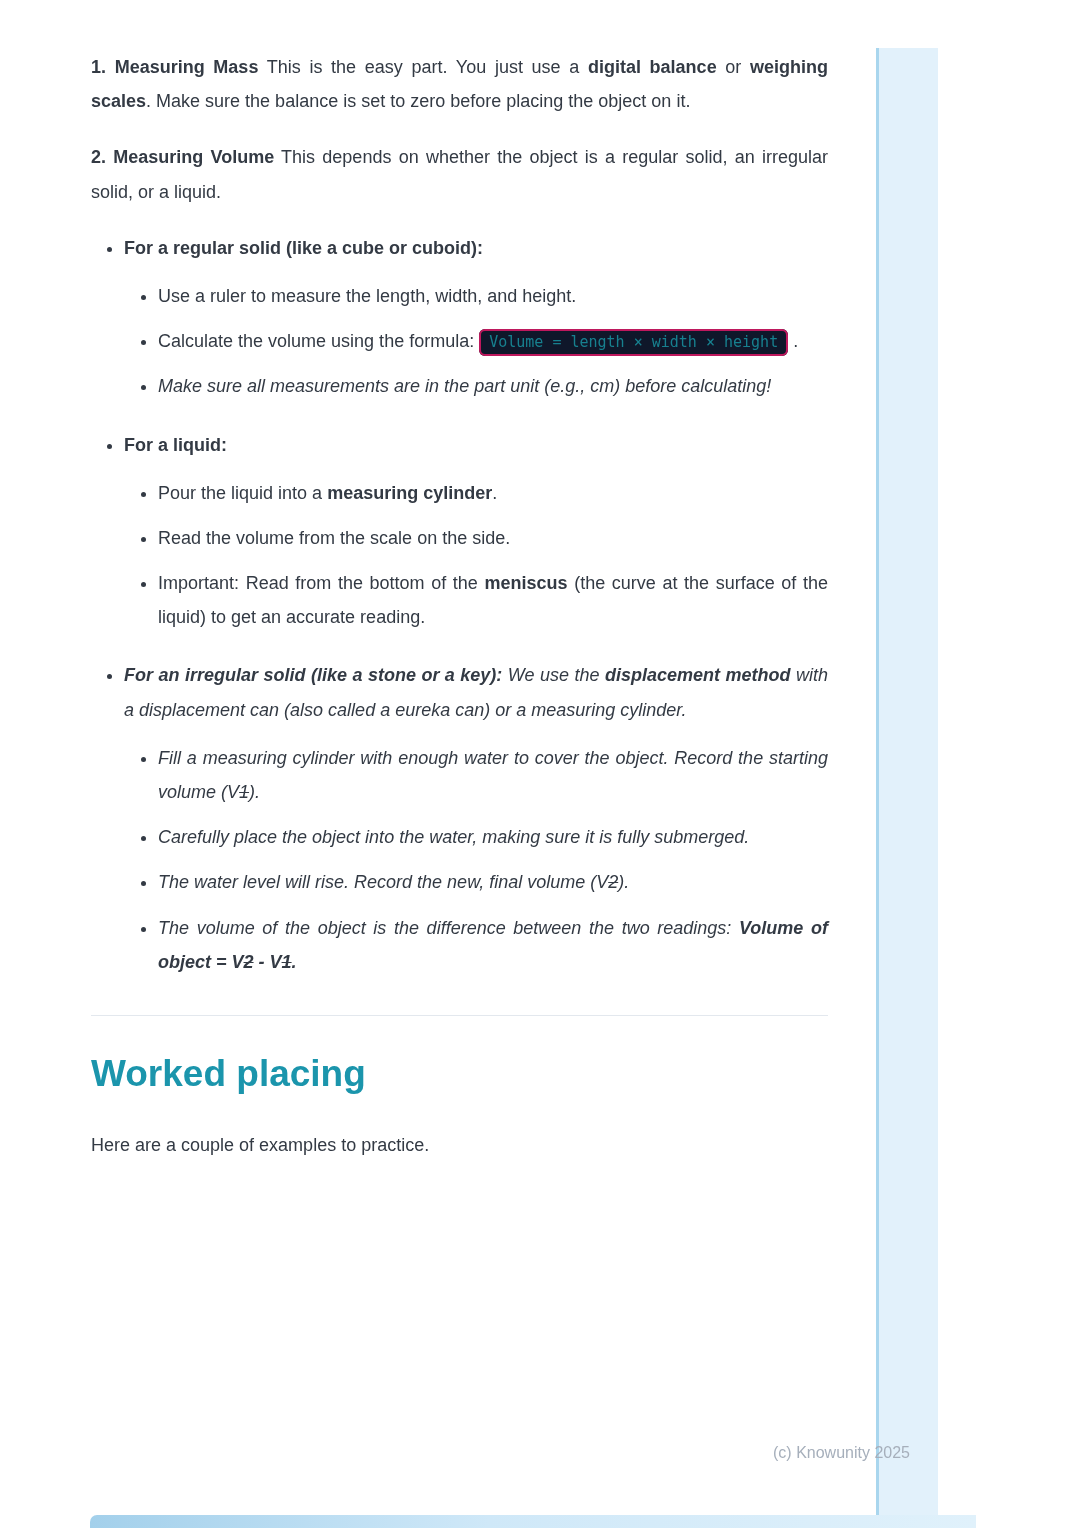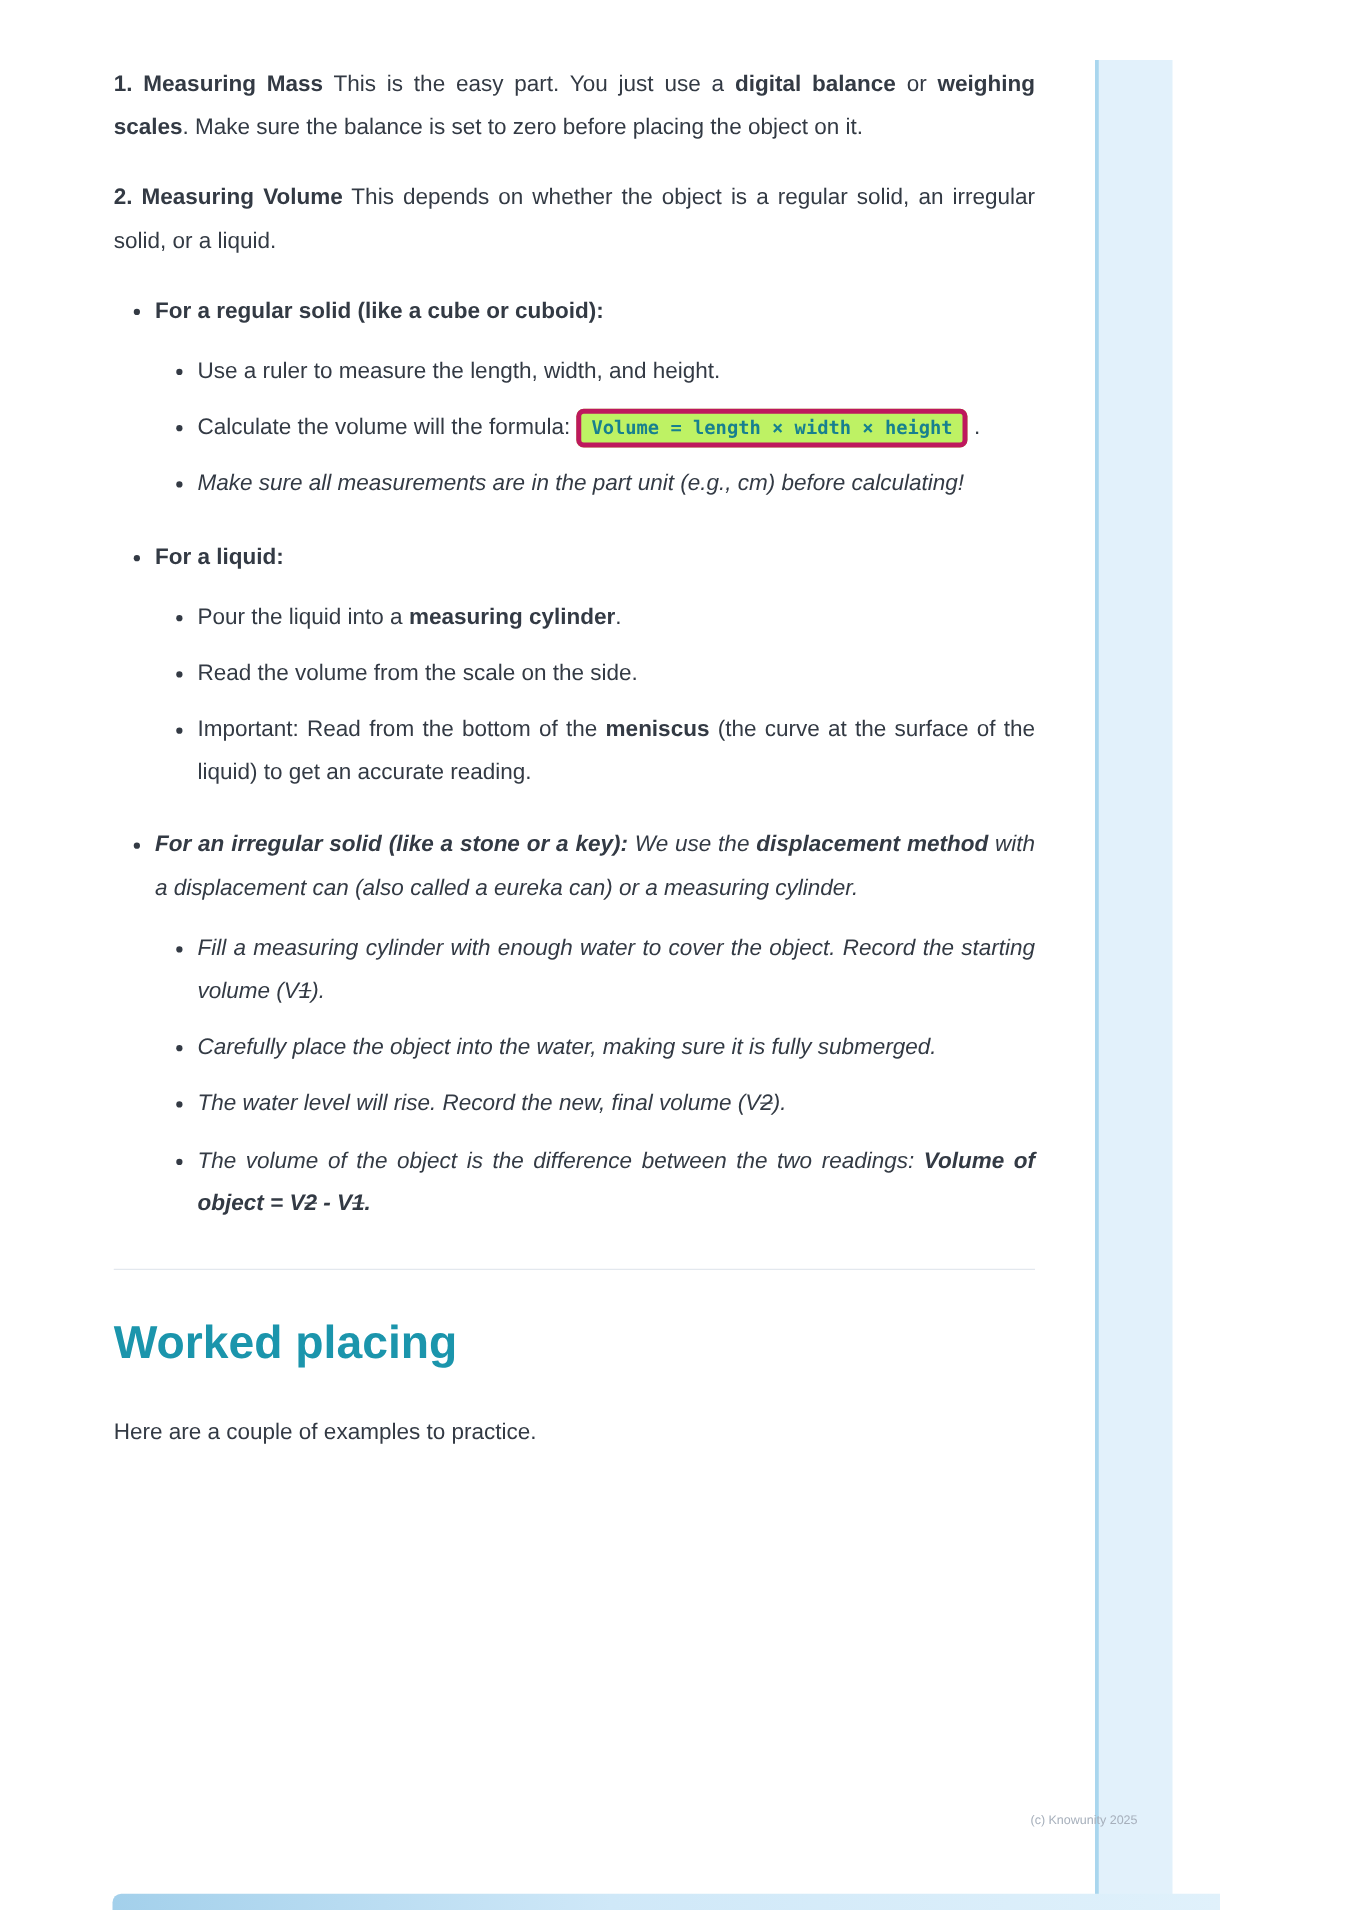--- a/index.html
+++ b/index.html
@@ -39,24 +39,24 @@
     line-height: 1.9;
     z-index: 3;
   }
   .para { text-align: justify; margin-bottom: 22px; }
   .b { font-weight: 700; }
   .i { font-style: italic; }
   .strike { text-decoration: line-through; }
   .code {
     font-family: "DejaVu Sans Mono", monospace;
     font-size: 15px;
-    font-weight: 700;
+    font-weight: 400;
     color: #17808f;
-    background: #bef264;
-    border: 4px solid #be185d;
+    background: #0f172a;
+    border: 2px solid #be185d;
     border-radius: 6px;
     padding: 2px 8px 3px;
     box-decoration-break: clone;
     -webkit-box-decoration-break: clone;
     white-space: pre-wrap;
   }
   ul.l1 {
     list-style: disc;
     margin: 0 0 22px 0;
     padding-left: 33px;
@@ -93,21 +93,21 @@
   .h2 {
     color: #1b95ac;
     font-size: 37px;
     font-weight: 700;
     line-height: 1.2;
     margin: 36px 0 32px 0;
   }
   .footer {
     position: absolute;
     right: 66px; bottom: 66px;
-    font-size: 10px;
+    font-size: 16px;
     color: #a6afbb;
     z-index: 4;
   }
 </style>
 </head>
 <body>
 
 <div class="page">
 
   <div class="edge-strip"></div>
@@ -118,21 +118,21 @@
     <p class="para"><span class="b">1. Measuring Mass</span><span> This is the easy part. You just use a </span><span class="b">digital balance</span><span> or </span><span class="b">weighing scales</span><span>. Make sure the balance is set to zero before placing the object on it.</span></p>
 
     <p class="para"><span class="b">2. Measuring Volume</span><span> This depends on whether the object is a regular solid, an irregular solid, or a liquid.</span></p>
 
     <ul class="l1">
 
       <li>
         <span class="b">For a regular solid (like a cube or cuboid):</span>
         <ul class="l2">
           <li><span>Use a ruler to measure the length, width, and height.</span></li>
-          <li><span>Calculate the volume will the formula: </span><span class="code">Volume = length × width × height</span><span> .</span></li>
+          <li><span>Calculate the volume using the formula: </span><span class="code">Volume = length × width × height</span><span> .</span></li>
           <li class="i"><span>Make sure all measurements are in the part unit (e.g., cm) before calculating!</span></li>
         </ul>
       </li>
 
       <li>
         <span class="b">For a liquid:</span>
         <ul class="l2">
           <li><span>Pour the liquid into a </span><span class="b">measuring cylinder</span><span>.</span></li>
           <li><span>Read the volume from the scale on the side.</span></li>
           <li><span>Important: Read from the bottom of the </span><span class="b">meniscus</span><span> (the curve at the surface of the liquid) to get an accurate reading.</span></li>

